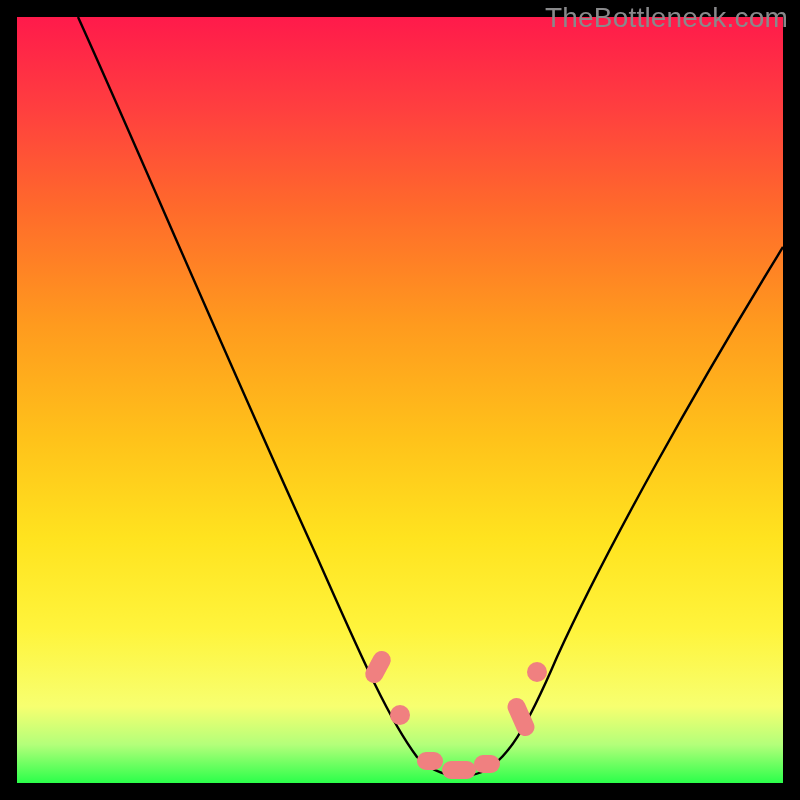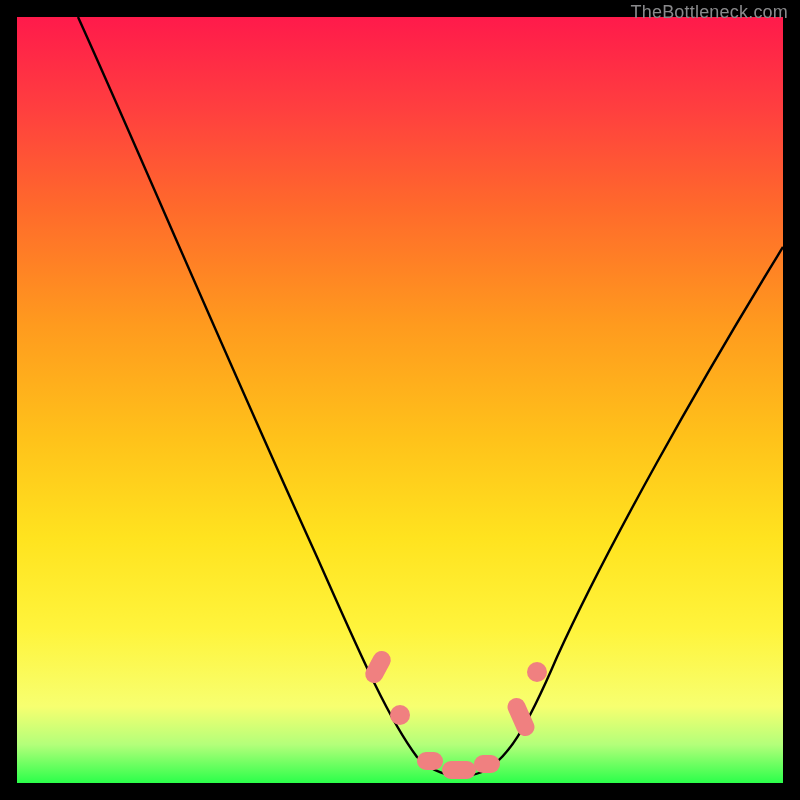--- a/index.html
+++ b/index.html
@@ -26,21 +26,21 @@
       #fff43c 80%,
       #f7ff70 90%,
       #b3ff7a 95%,
       #2bff4a 100%);
   }
   .watermark {
     position: absolute;
     top: 2px;
     right: 12px;
     font-family: Arial, Helvetica, sans-serif;
-    font-size: 18px;
+    font-size: 28px;
     font-weight: 500;
     color: #89898b;
     letter-spacing: 0.2px;
   }
   svg.curve {
     position: absolute;
     left: 0;
     top: 0;
     width: 766px;
     height: 766px;

